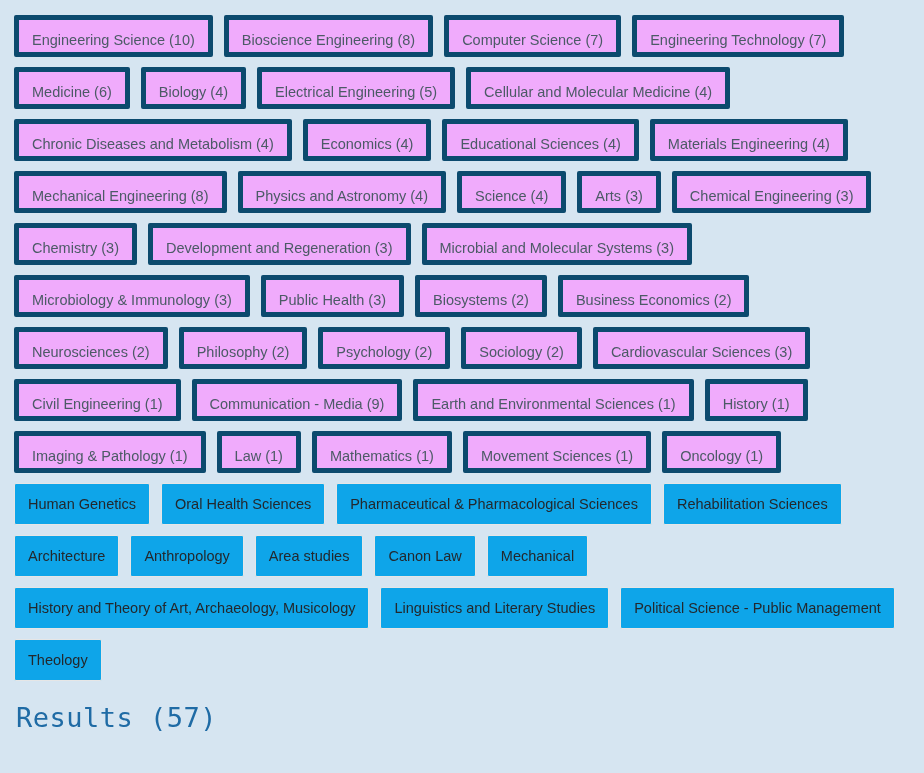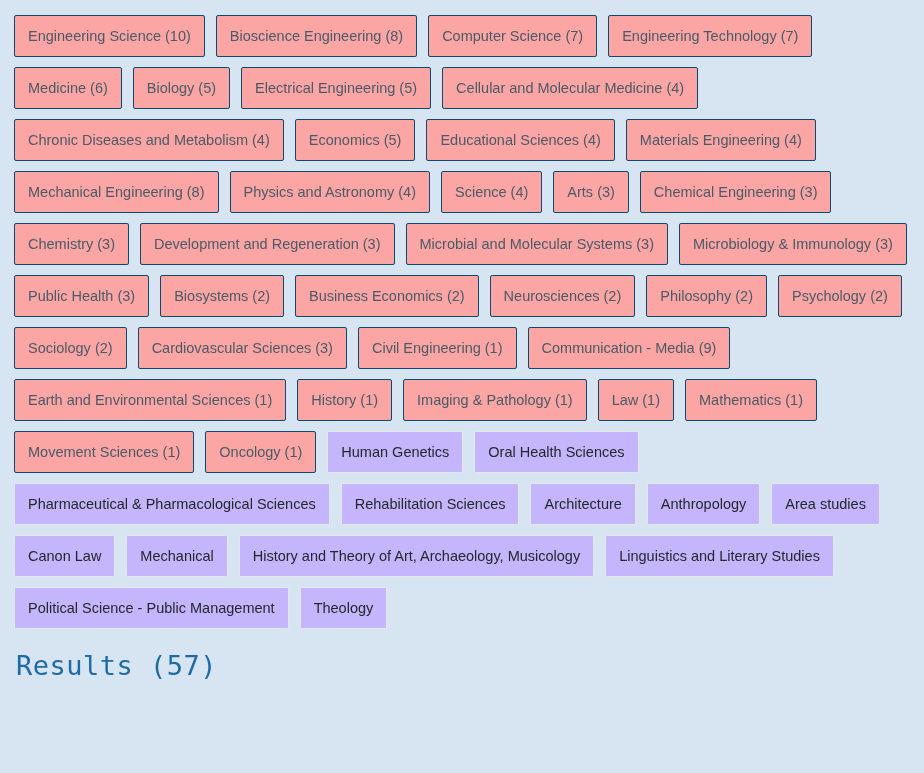--- a/index.html
+++ b/index.html
@@ -38,28 +38,28 @@
     padding: 0 13px;
     border-radius: 2px;
     font-size: 14.5px;
     white-space: nowrap;
     cursor: pointer;
     text-decoration: none;
   }
 
   
   .facet-item.counted {
-    background: #fca5a5;
-    border: 1px solid #0c4a6e;
+    background: #f0abfc;
+    border: 5px solid #0c4a6e;
     color: #4c5a66;
   }
 
   
   .facet-item.plain {
-    background: #c4b5fd;
+    background: #0ea5e9;
     border: 1px solid #e6e6e6;
     color: #23282d;
   }
 
   #results-heading {
     margin: 22px 4px 0 0;
     padding: 0 18px 0 16px;
     font-family: "DejaVu Sans Mono", "Liberation Mono", monospace;
     font-size: 27px;
     font-weight: normal;
@@ -71,25 +71,25 @@
 </head>
 <body>
 
 <div id="facet-panel">
   <ul class="facet-list" id="facet-list">
       <li style="display: contents;"><a class="facet-item counted" href="#">Engineering Science (10)</a></li>
       <li style="display: contents;"><a class="facet-item counted" href="#">Bioscience Engineering (8)</a></li>
       <li style="display: contents;"><a class="facet-item counted" href="#">Computer Science (7)</a></li>
       <li style="display: contents;"><a class="facet-item counted" href="#">Engineering Technology (7)</a></li>
       <li style="display: contents;"><a class="facet-item counted" href="#">Medicine (6)</a></li>
-      <li style="display: contents;"><a class="facet-item counted" href="#">Biology (5)</a></li>
+      <li style="display: contents;"><a class="facet-item counted" href="#">Biology (4)</a></li>
       <li style="display: contents;"><a class="facet-item counted" href="#">Electrical Engineering (5)</a></li>
       <li style="display: contents;"><a class="facet-item counted" href="#">Cellular and Molecular Medicine (4)</a></li>
       <li style="display: contents;"><a class="facet-item counted" href="#">Chronic Diseases and Metabolism (4)</a></li>
-      <li style="display: contents;"><a class="facet-item counted" href="#">Economics (5)</a></li>
+      <li style="display: contents;"><a class="facet-item counted" href="#">Economics (4)</a></li>
       <li style="display: contents;"><a class="facet-item counted" href="#">Educational Sciences (4)</a></li>
       <li style="display: contents;"><a class="facet-item counted" href="#">Materials Engineering (4)</a></li>
       <li style="display: contents;"><a class="facet-item counted" href="#">Mechanical Engineering (8)</a></li>
       <li style="display: contents;"><a class="facet-item counted" href="#">Physics and Astronomy (4)</a></li>
       <li style="display: contents;"><a class="facet-item counted" href="#">Science (4)</a></li>
       <li style="display: contents;"><a class="facet-item counted" href="#">Arts (3)</a></li>
       <li style="display: contents;"><a class="facet-item counted" href="#">Chemical Engineering (3)</a></li>
       <li style="display: contents;"><a class="facet-item counted" href="#">Chemistry (3)</a></li>
       <li style="display: contents;"><a class="facet-item counted" href="#">Development and Regeneration (3)</a></li>
       <li style="display: contents;"><a class="facet-item counted" href="#">Microbial and Molecular Systems (3)</a></li>

